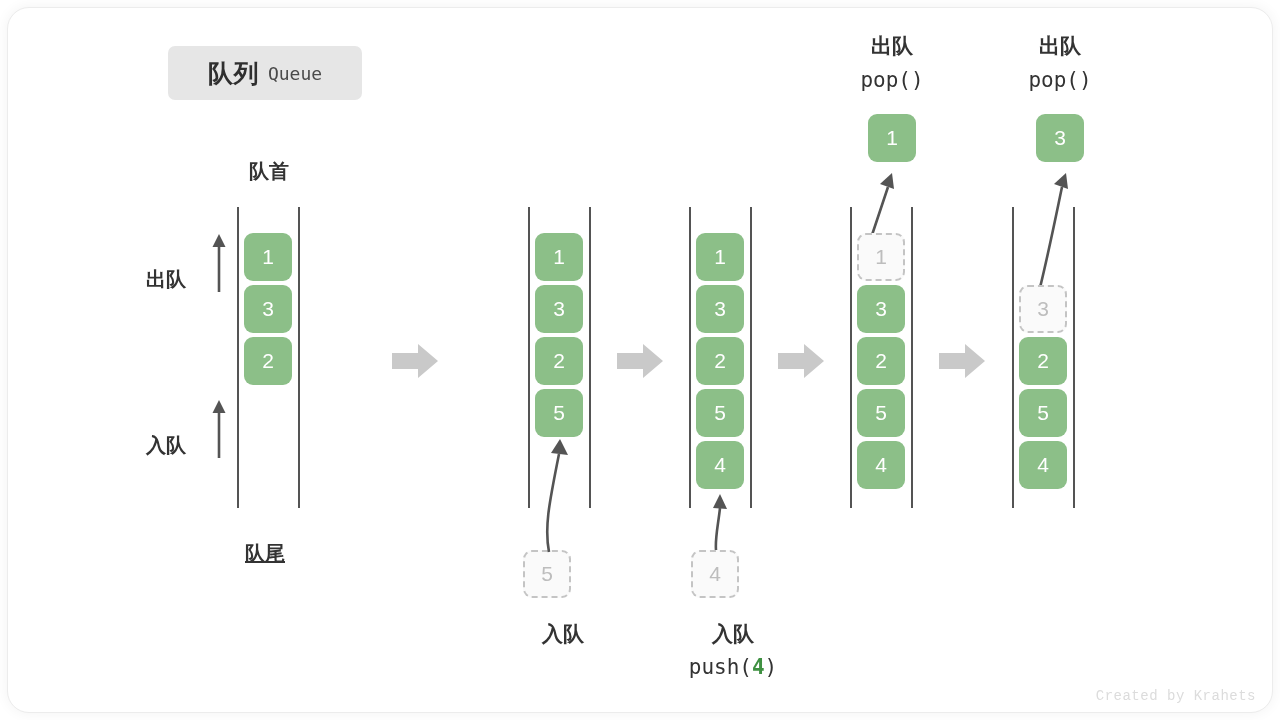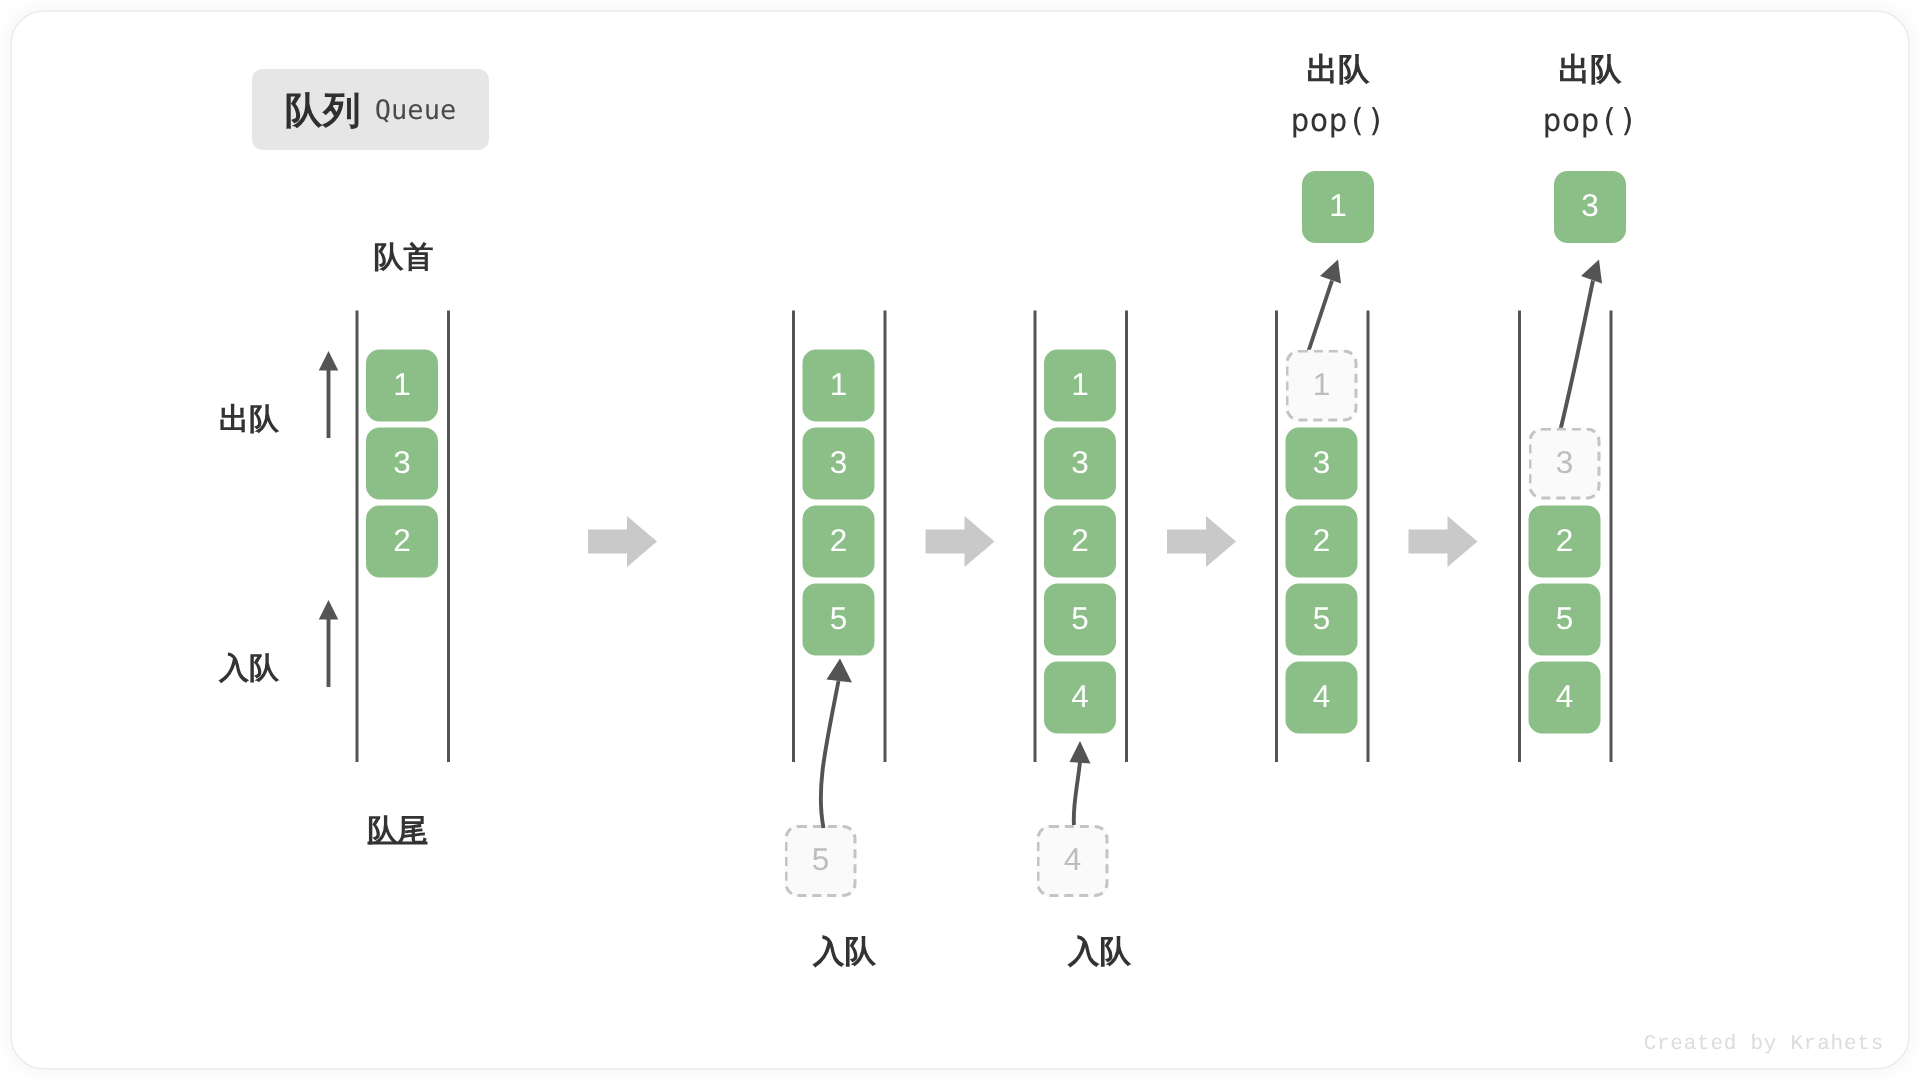--- a/index.html
+++ b/index.html
@@ -31,21 +31,21 @@
     border: 1px solid #ececec;
     box-shadow: 0 0 14px rgba(0,0,0,0.055);
     box-sizing: border-box;
   }
 
   
   .title-chip {
     position: absolute;
     left: 168px;
     top: 46px;
-    width: 158px;
+    width: 194px;
     height: 54px;
     background: #e6e6e6;
     border-radius: 7px;
     display: flex;
     align-items: center;
     justify-content: center;
     gap: 9px;
   }
   .title-cn {
     font-size: 25px;
@@ -201,20 +201,21 @@
   <div class="cell" style="left:696px; top:389px;">5</div>
   <div class="cell" style="left:696px; top:441px;">4</div>
 
   <div class="cell ghost" style="left:691px; top:550px;">4</div>
   <svg class="abs" style="left:690px; top:486px;" width="60" height="70">
     <path d="M 26 64 C 25 52, 28 40, 30 22" stroke="#545454" stroke-width="2.6" fill="none"></path>
     <polygon points="30,8 23,22 37,23" fill="#545454"></polygon>
   </svg>
 
   <div class="abs op-label" style="left:648px; top:620px; width:170px;">入队</div>
+  <div class="abs mono-label" style="left:648px; top:655px; width:170px;"><span>push(</span><span class="hl">4</span><span>)</span></div>
 
   <svg class="block-arrow" style="left:778px; top:344px;" width="46" height="34" viewBox="0 0 46 34">
     <polygon points="0,9 26,9 26,0 46,17 26,34 26,25 0,25" fill="#c9c9c9"></polygon>
   </svg>
 
   <div class="abs op-label" style="left:807px; top:32px; width:170px;">出队</div>
   <div class="abs mono-label" style="left:807px; top:68px; width:170px;">pop()</div>
 
   <div class="cell" style="left:868px; top:114px;">1</div>
 

